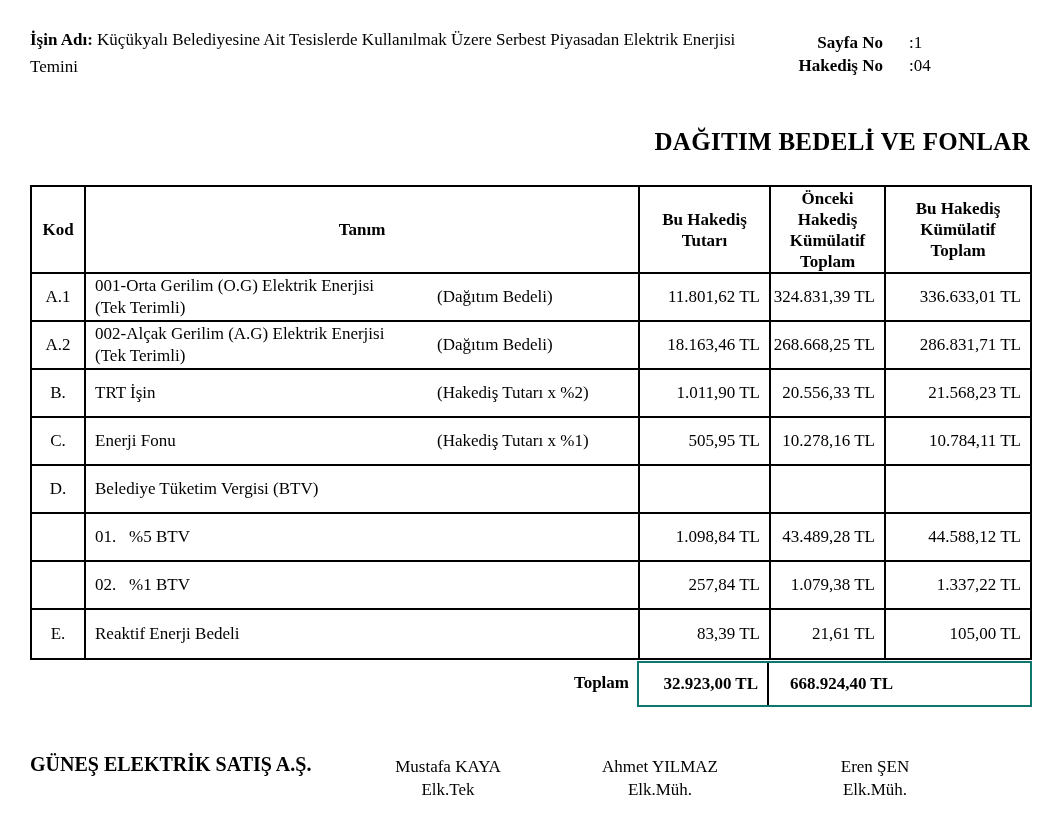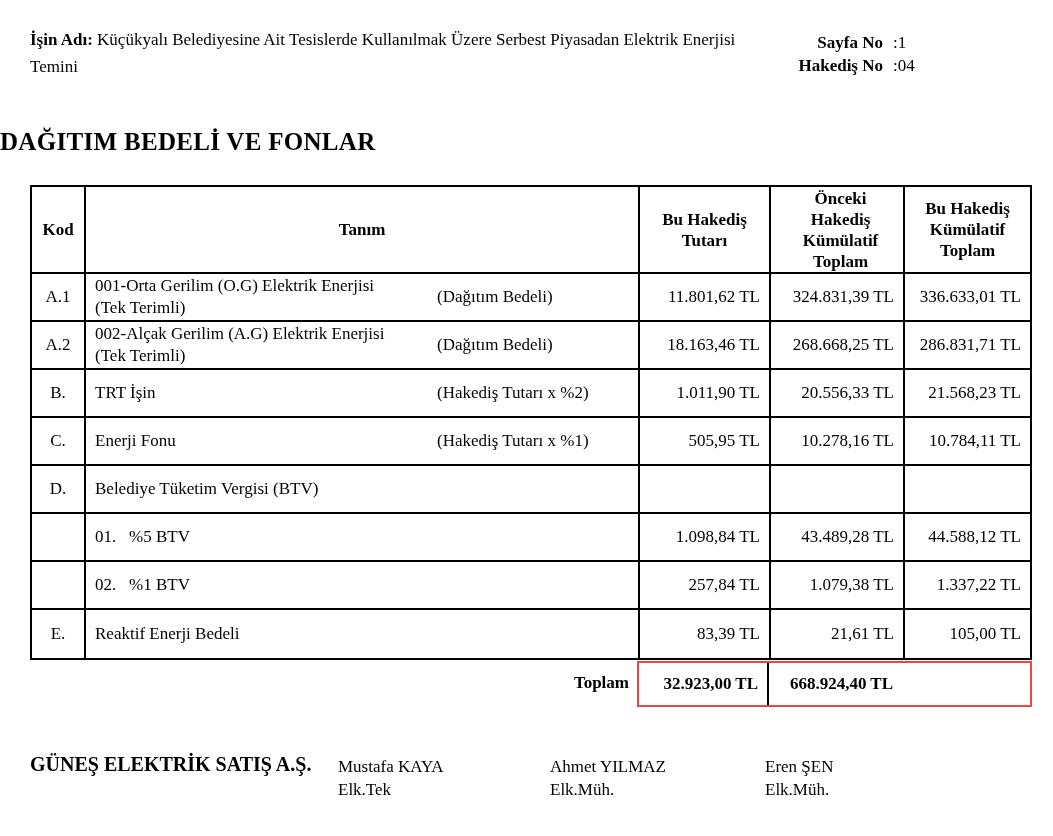--- a/index.html
+++ b/index.html
@@ -23,51 +23,51 @@
     width: 750px;
     line-height: 27px;
   }
   .bold { font-weight: bold; }
 
   .page-info {
     position: absolute;
     left: 755px; top: 31px;
     width: 220px;
   }
-  .info-row { display: flex; line-height: 23px; }
+  .info-row { display: flex; line-height: 23px; gap: 16px; }
   .info-label { width: 128px; text-align: right; font-weight: bold; }
   .info-value { margin-left: 10px; }
 
   
   .doc-title {
     position: absolute;
     left: 0; top: 128px;
     width: 1030px;
-    text-align: left;
+    text-align: right;
     font-weight: bold;
     font-size: 25px;
     letter-spacing: 0.3px;
   }
 
   
   .table {
     position: absolute;
     left: 30px; top: 185px;
     width: 1002px;
     border: 2px solid #000;
   }
   .trow { display: flex; border-bottom: 2px solid #000; height: 48px; }
   .trow:last-child { border-bottom: none; }
   .trow.thead { height: 87px; }
   .cell { border-right: 2px solid #000; display: flex; align-items: center; overflow: hidden; }
   .cell:last-child { border-right: none; }
   .c0 { width: 54px;  justify-content: center; text-align: center; }
   .c1 { width: 554px; padding-left: 9px; position: relative; }
   .c2 { width: 131px; }
-  .c3 { width: 127px; margin-left: 7px; }
+  .c3 { width: 115px; }
   .c4 { flex: 1; }
   .money { justify-content: flex-end; padding-right: 9px; text-align: right; }
   .thead .cell {
     justify-content: center; text-align: center;
     font-weight: bold; line-height: 21px; white-space: pre-line;
   }
   .thead .c1 { padding-left: 0; }
   .desc  { line-height: 22px; white-space: pre-line; }
   .num   { display: inline-block; width: 34px; }
   .formula {
@@ -84,37 +84,38 @@
     width: 1002px; height: 46px;
     display: flex;
     font-weight: bold;
   }
   .total-label {
     width: 607px;
     text-align: right;
     padding-right: 8px;
     line-height: 44px;
   }
-  .total-cells { flex: 1; border: 2px solid #ef4444; display: flex; }
+  .total-cells { flex: 1; border: 2px solid #0f766e; display: flex; }
   .total-cells .cell { height: auto; }
   .tc1 { width: 130px; }
   .tc2 { width: 133px; }
   .tc3 { flex: 1; }
 
   
   .company {
     position: absolute;
     left: 30px; top: 753px;
     font-size: 20px;
     font-weight: bold;
   }
   .sig {
     position: absolute;
     top: 755px;
     width: 220px;
+    text-align: center;
     line-height: 23px;
   }
   .sig-1 { left: 338px; }
   .sig-2 { left: 550px; }
   .sig-3 { left: 765px; }
 </style>
 </head>
 <body>
 
 <div class="page">

